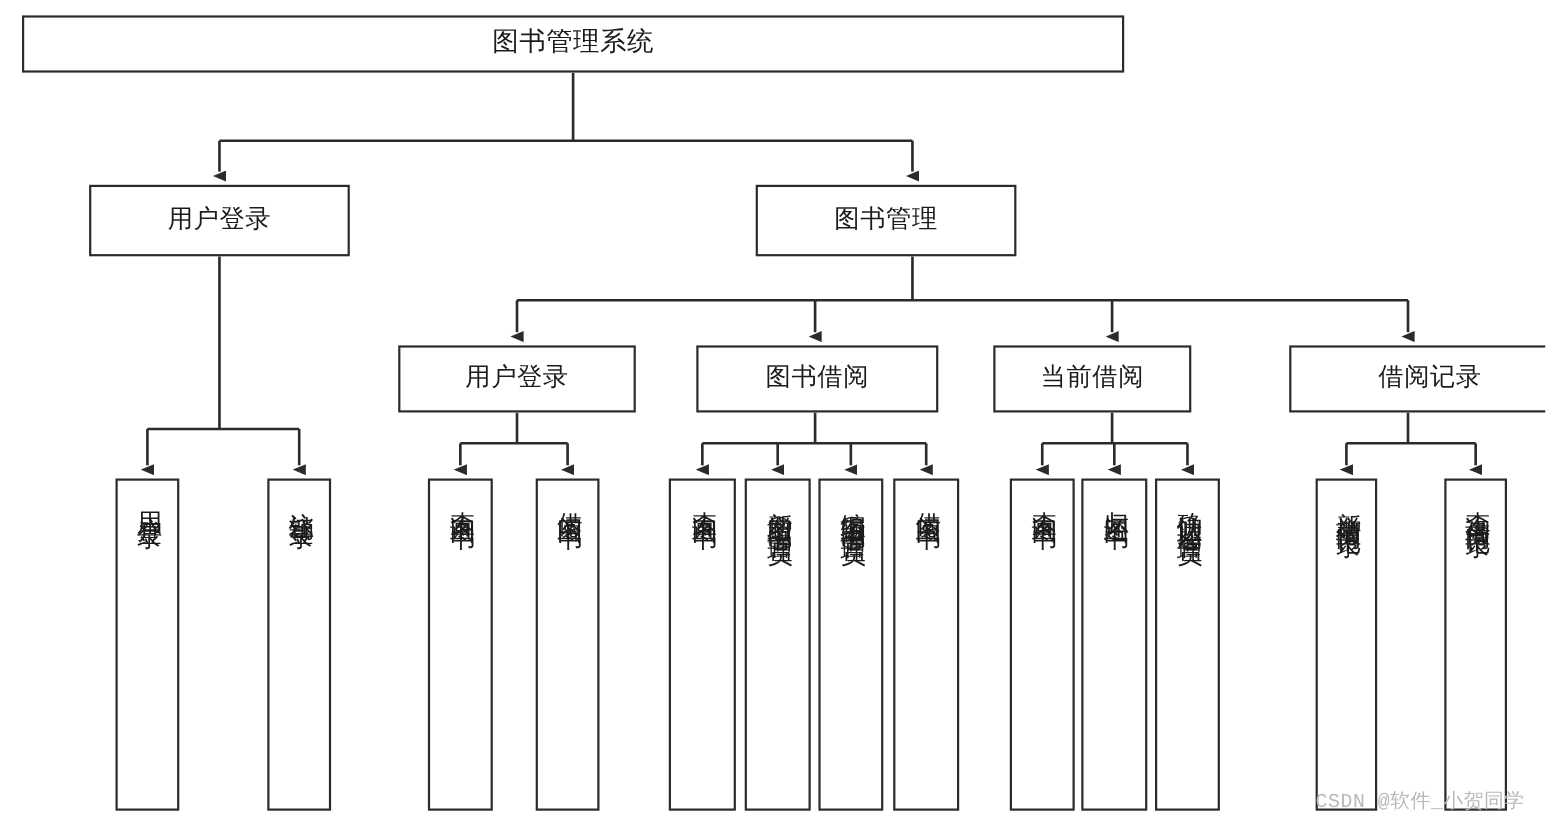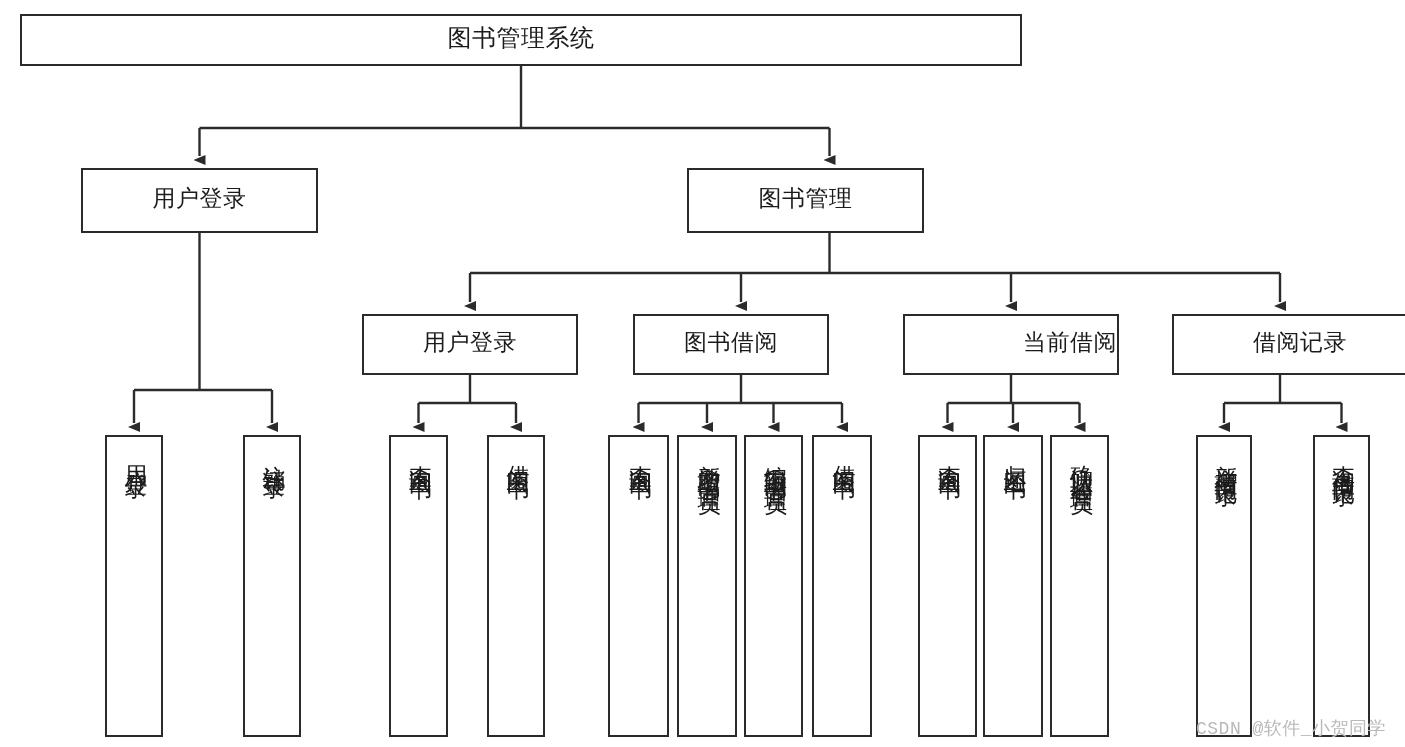--- a/index.html
+++ b/index.html
@@ -127,24 +127,24 @@
       </div>
       <div class="node horiz" style="left: 81px; top: 168px; width: 237px; height: 65px;">
         <span class="label">用户登录</span>
       </div>
       <div class="node horiz" style="left: 687px; top: 168px; width: 237px; height: 65px;">
         <span class="label">图书管理</span>
       </div>
       <div class="node horiz" style="left: 362px; top: 314px; width: 216px; height: 61px;">
         <span class="label">用户登录</span>
       </div>
-      <div class="node horiz" style="left: 633px; top: 314px; width: 196px; height: 61px;">
+      <div class="node horiz" style="left: 633px; top: 314px; width: 220px; height: 61px;">
         <span class="label">图书借阅</span>
       </div>
-      <div class="node horiz" style="left: 903px; top: 314px; width: 216px; height: 61px; justify-content: flex-end;">
+      <div class="node horiz" style="left: 903px; top: 314px; width: 180px; height: 61px;">
         <span class="label">当前借阅</span>
       </div>
       <div class="node horiz" style="left: 1172px; top: 314px; width: 256px; height: 61px;">
         <span class="label">借阅记录</span>
       </div>
       <div class="node vert" style="left: 105px; top: 435px; width: 58px; height: 302px;">
         <span class="label">用户登录</span>
       </div>
       <div class="node vert" style="left: 243px; top: 435px; width: 58px; height: 302px;">
         <span class="label">注销登录</span>

